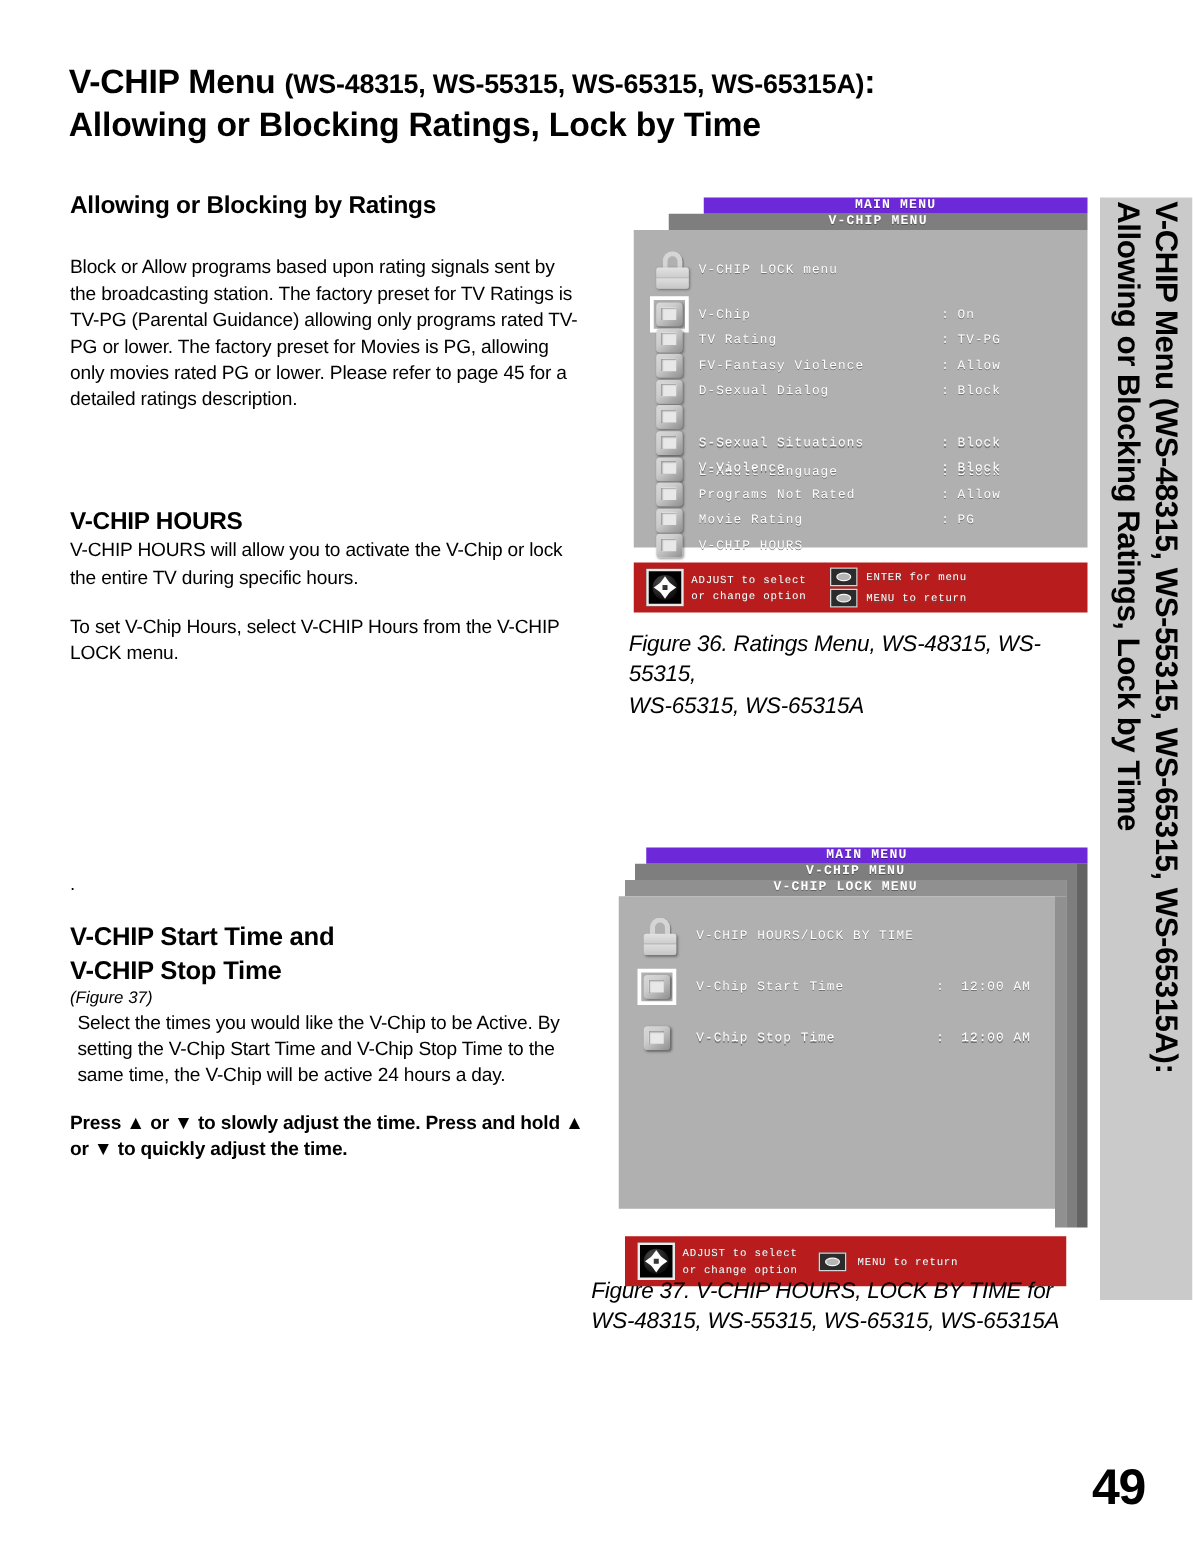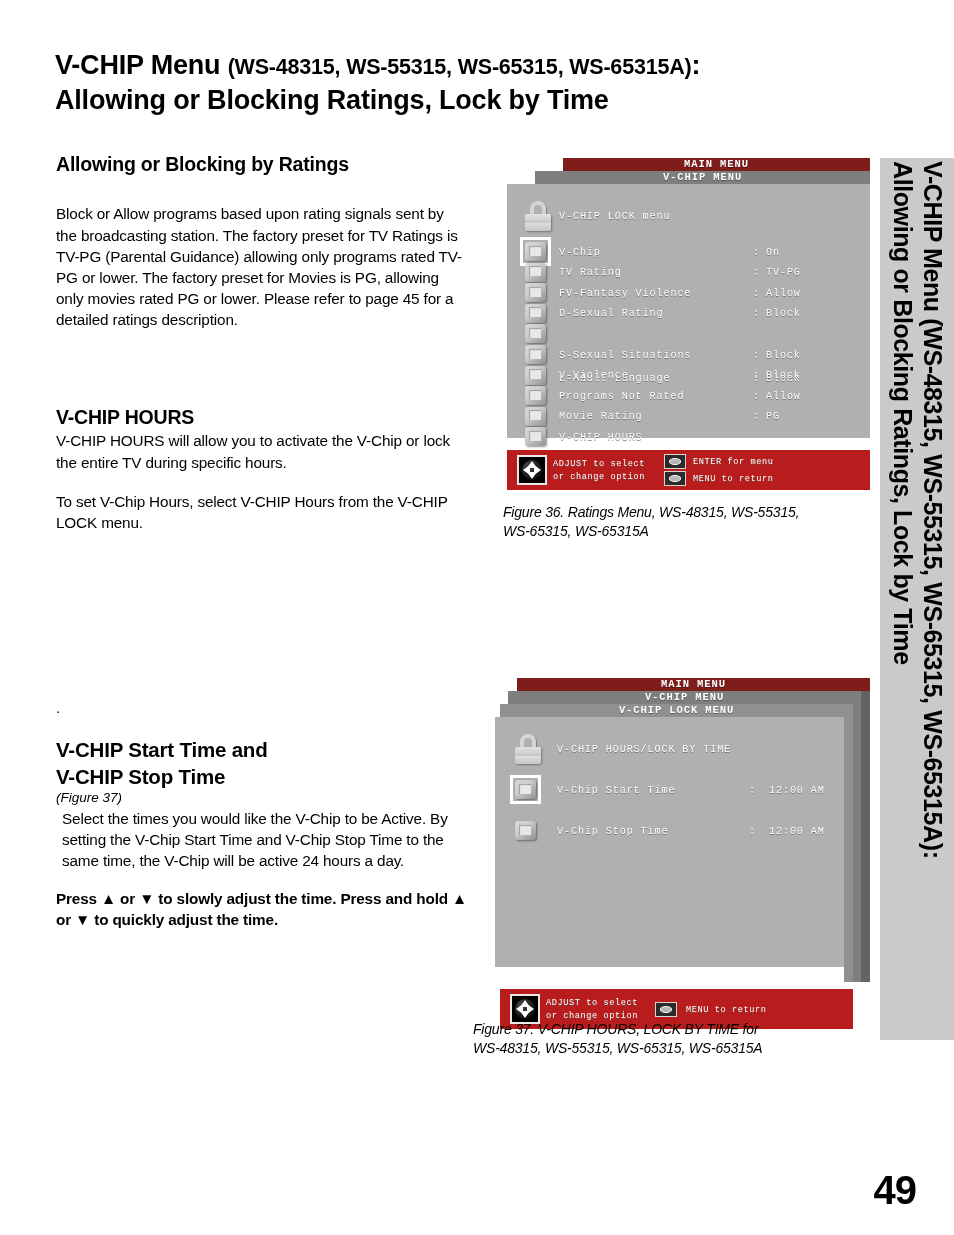--- a/index.html
+++ b/index.html
@@ -96,21 +96,21 @@
     font-size: 10.5px;
     font-weight: bold;
     letter-spacing: 0.9px;
     text-align: center;
     line-height: 1;
     display: flex;
     align-items: center;
     justify-content: center;
     text-shadow: 0 1px 0 rgba(0,0,0,.35);
   }
-  .tb-1 { background: #7f1d1d; }
+  .tb-1 { background: #6d28d9; }
   .tb-2 { background: #7e7e7e; }
   .tb-3 { background: #909090; }
 
   .osd-body {
     position: absolute;
     background: #b0b0b0;
   }
 
   .osd-row {
     position: absolute;
@@ -231,21 +231,21 @@
     color: #ffffff;
     letter-spacing: 0.6px;
     line-height: 1.5;
     text-shadow: 0 1px 0 rgba(90,90,90,.75);
     white-space: pre-line;
   }
 
   
   .caption {
     position: absolute;
-    font-size: 14px;
+    font-size: 18px;
     font-style: italic;
     line-height: 1.35;
     letter-spacing: -0.2px;
     white-space: pre-line;
   }
 </style>
 </head>
 <body>
 
 <div id="page-title">
@@ -316,21 +316,21 @@
         </div>
         <div class="osd-row" style="left: 52px; top: 103.2px; width: 300px; height: 12px;">
           <span class="lbl">FV-Fantasy Violence</span>
           <span class="colon" style="left: 194px;">:</span>
           <span class="val" style="left: 207px;">Allow</span>
         </div>
         <div class="icon-box" style="left: 18px; top: 119.8px;">
           <div class="tv-ico"></div>
         </div>
         <div class="osd-row" style="left: 52px; top: 123.8px; width: 300px; height: 12px;">
-          <span class="lbl">D-Sexual Rating</span>
+          <span class="lbl">D-Sexual Dialog</span>
           <span class="colon" style="left: 194px;">:</span>
           <span class="val" style="left: 207px;">Block</span>
         </div>
         <div class="icon-box" style="left: 18px; top: 140.4px;">
           <div class="tv-ico"></div>
         </div>
         <div class="osd-row" style="left: 52px; top: 144.4px; width: 300px; height: 12px; margin-top: 44px;">
           <span class="lbl">L-Adult Language</span>
           <span class="colon" style="left: 194px;">:</span>
           <span class="val" style="left: 207px;">Block</span>

